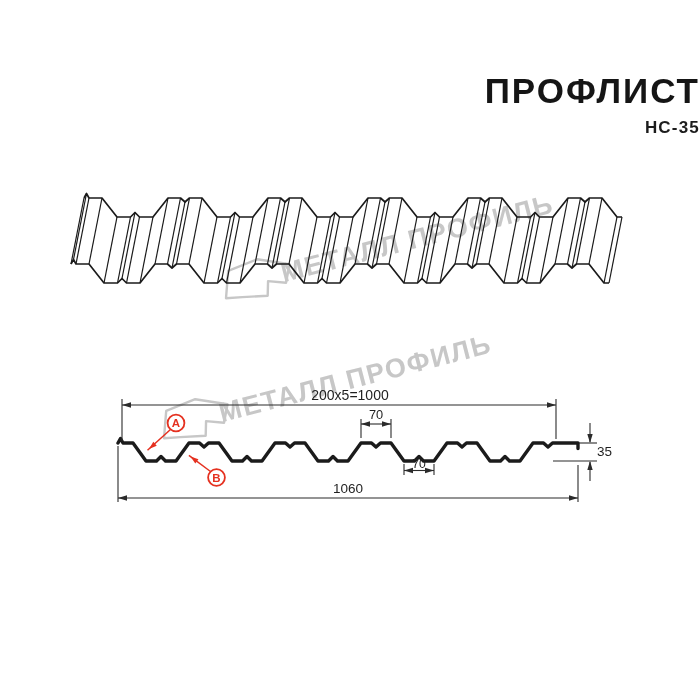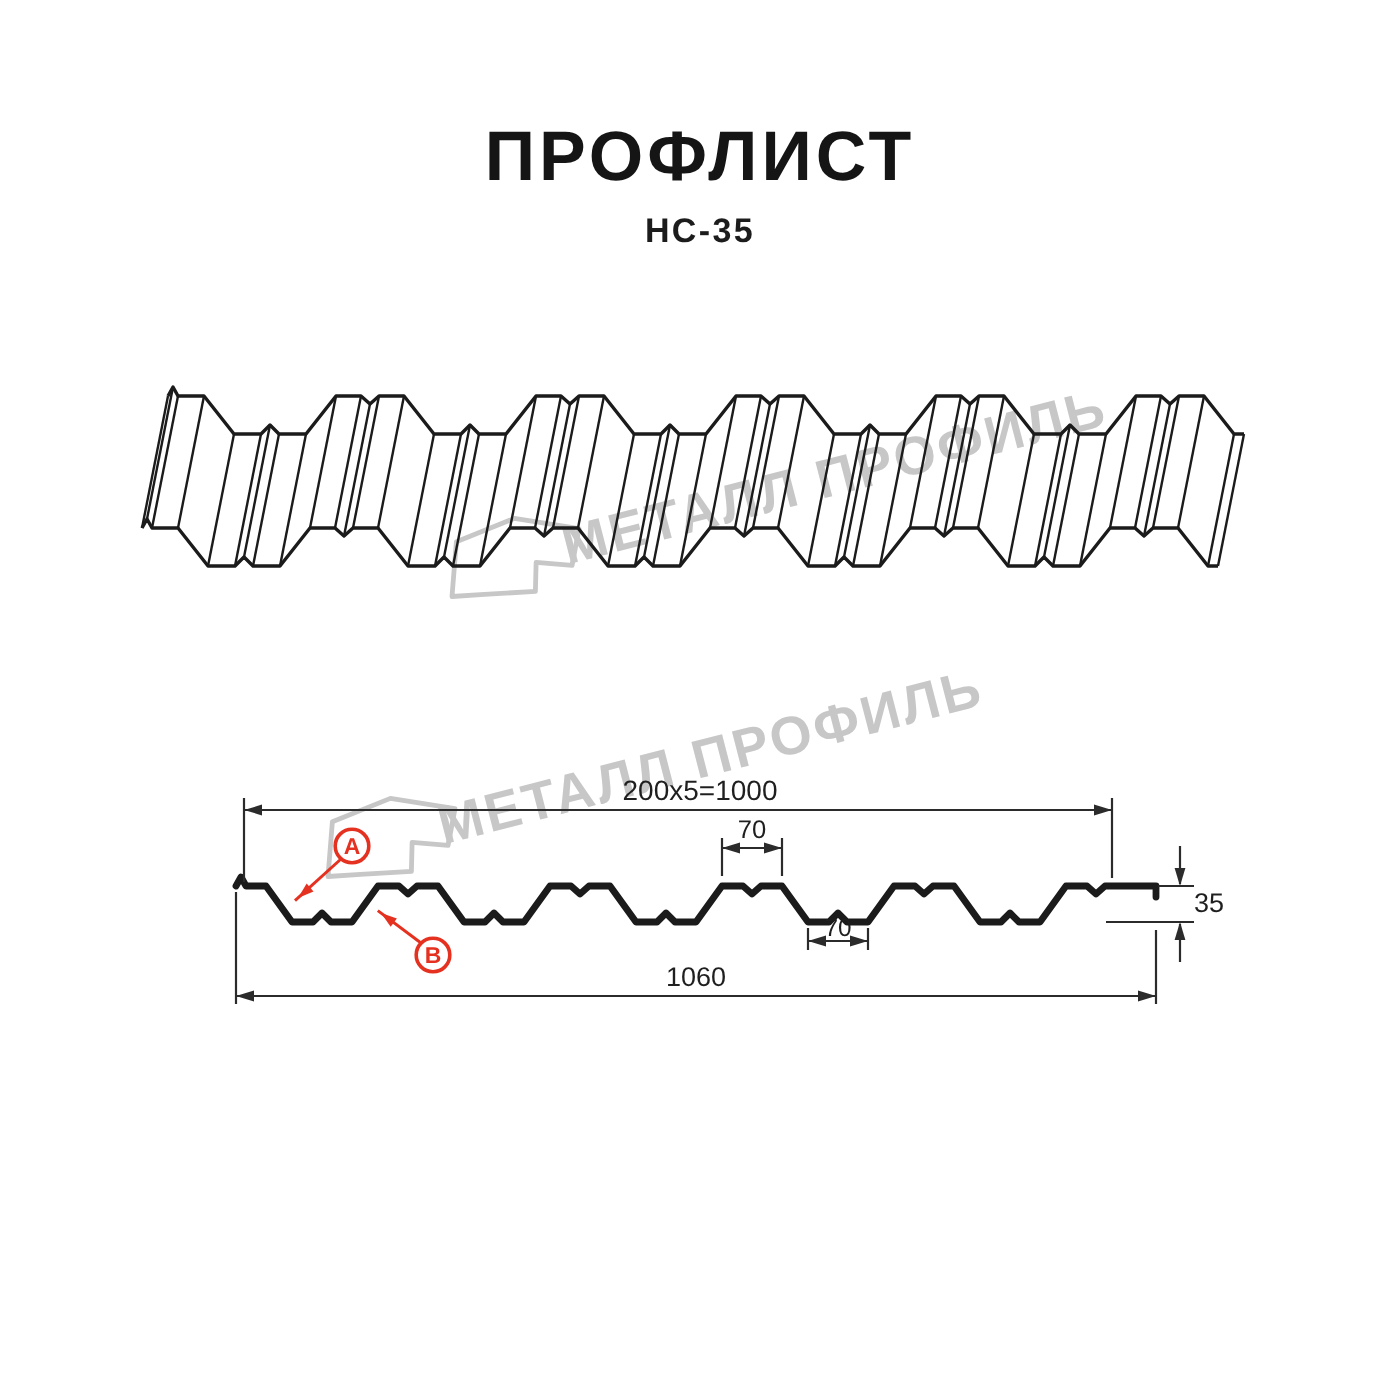--- a/index.html
+++ b/index.html
@@ -1,20 +1,20 @@
 <!DOCTYPE html>
 <html><head>
 <meta charset="utf-8">
 <style>
   html,body{margin:0;padding:0;background:#ffffff;}
   .stage{
     position:relative;width:700px;height:700px;background:#ffffff;overflow:hidden;
     font-family:"Liberation Sans","DejaVu Sans",sans-serif;
   }
-  .hdr{position:absolute;left:0;top:60px;width:700px;text-align:center;}
+  .hdr{position:absolute;left:0;top:72px;width:700px;text-align:right;}
   .title{
     font-size:35px;font-weight:700;letter-spacing:2px;color:#151515;line-height:1.1;
   }
   .subtitle{
     margin-top:7px;font-size:17px;font-weight:700;letter-spacing:1.2px;color:#1c1c1c;
   }
   .footer{
     position:absolute;left:0;top:617px;width:700px;text-align:center;
     font-size:16.5px;font-weight:600;letter-spacing:0.4px;color:#2e2e2e;
   }

